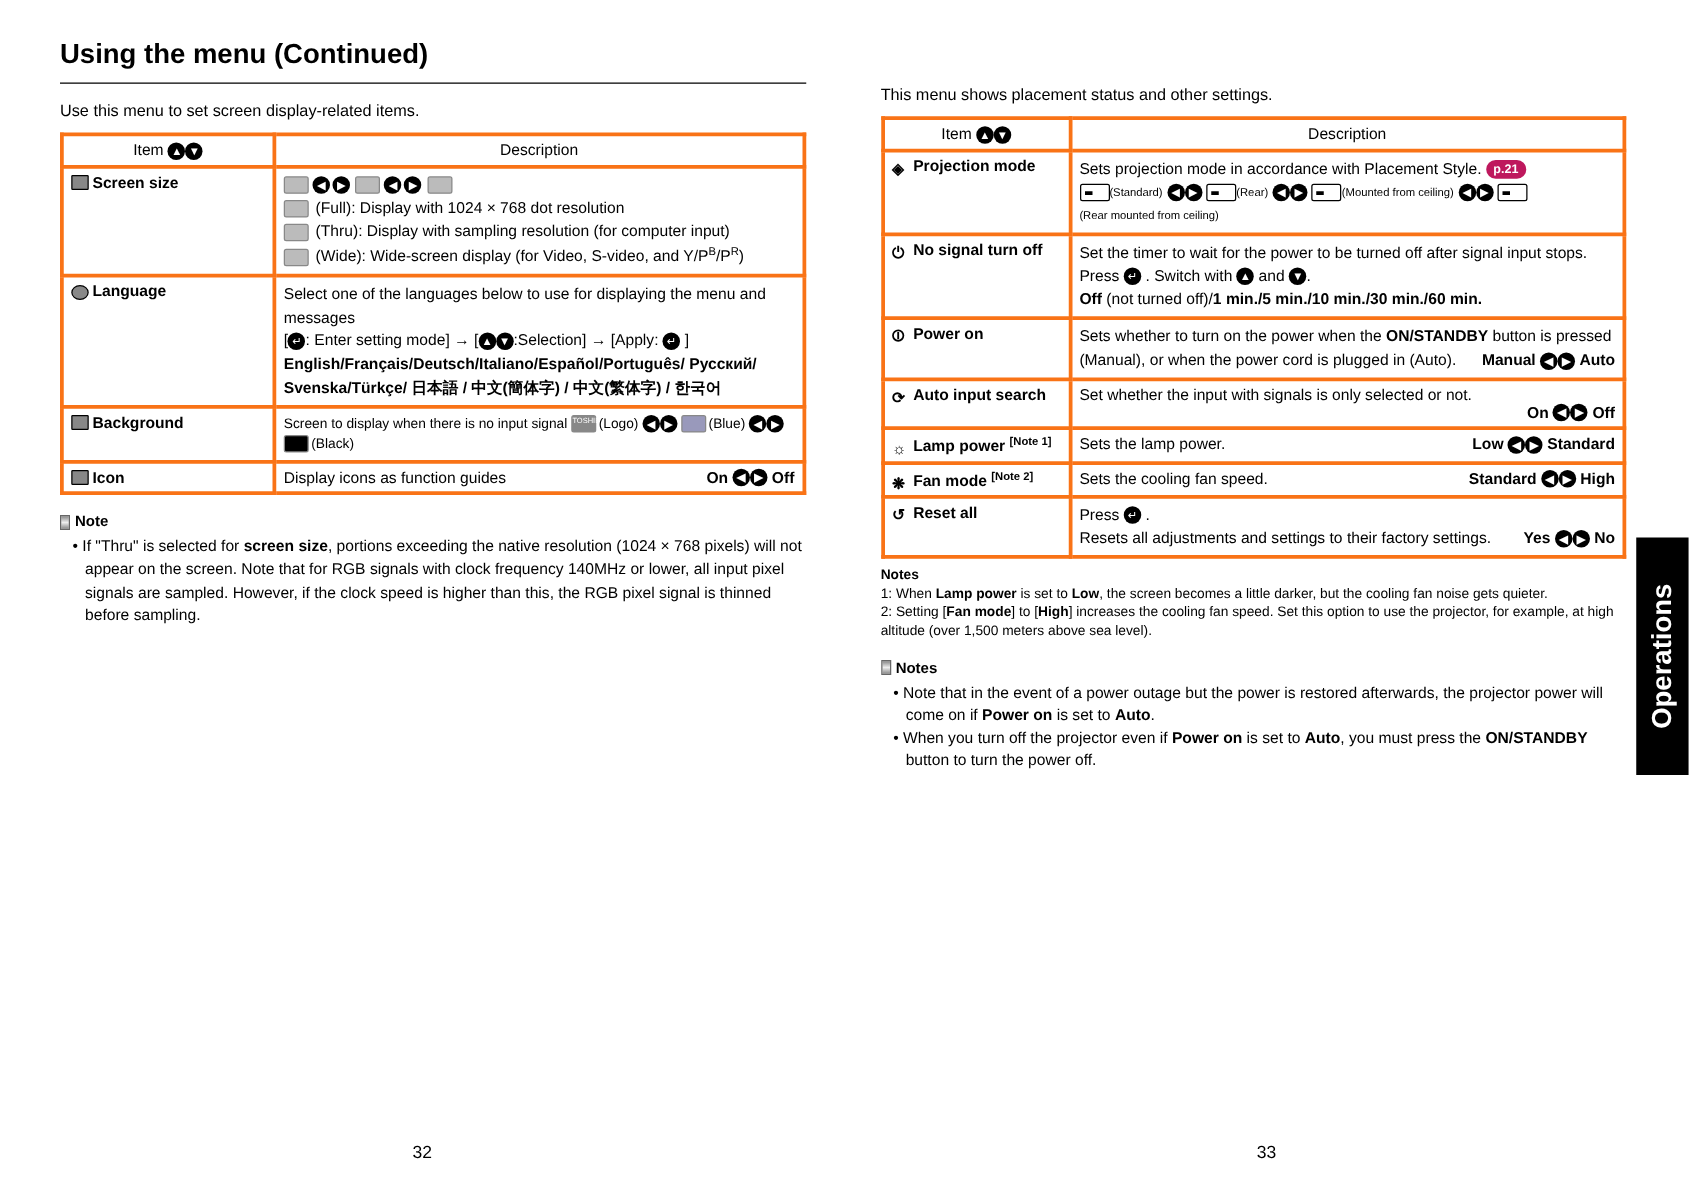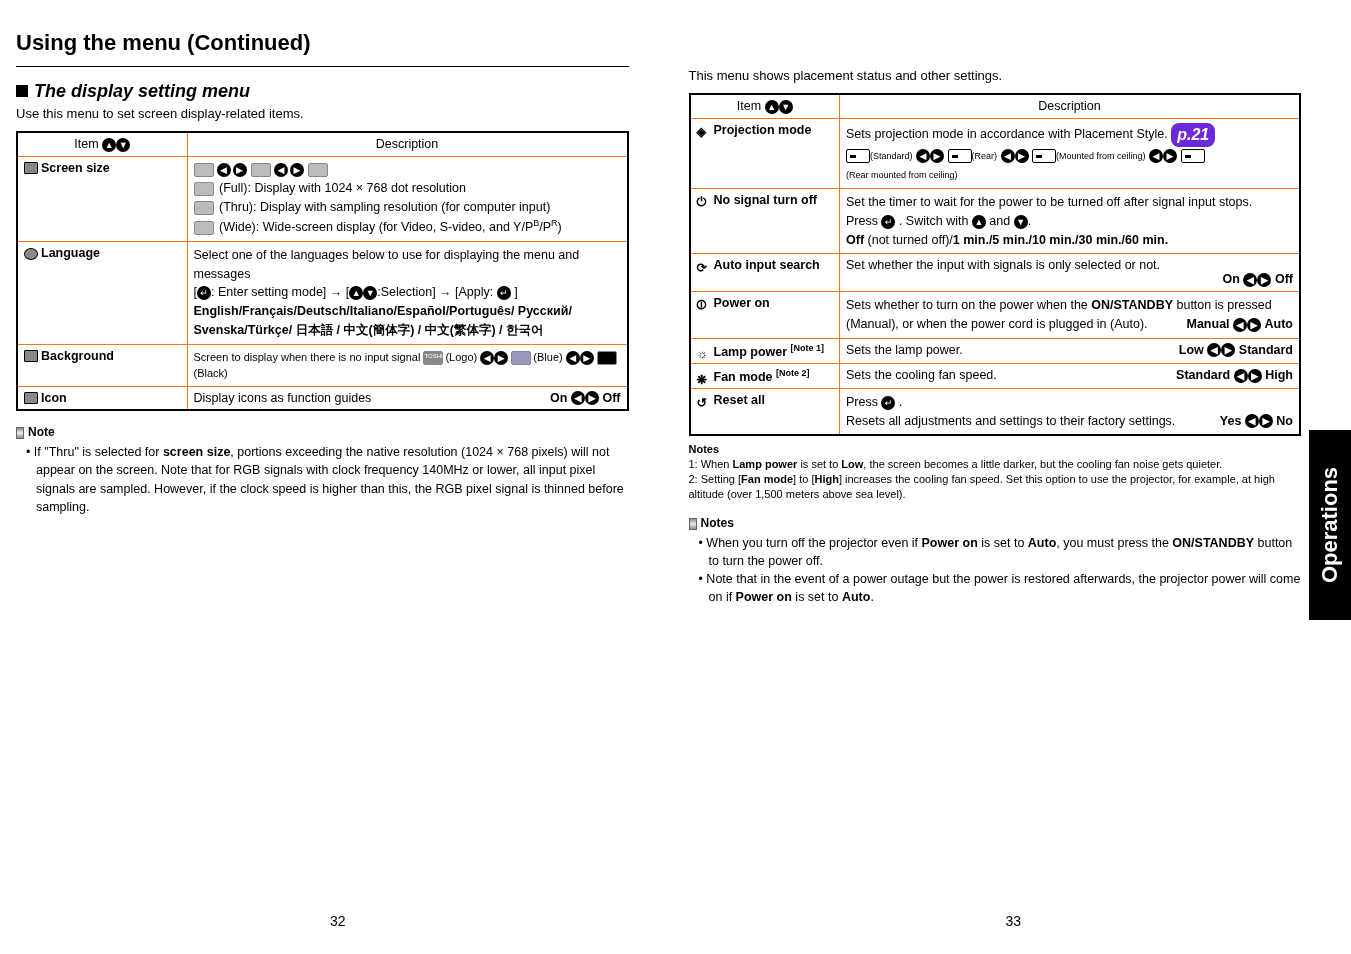--- a/index.html
+++ b/index.html
@@ -1,35 +1,35 @@
 <!DOCTYPE html>
 <html><head>
 <meta charset="utf-8">
 <style>
   * { margin: 0; padding: 0; box-sizing: border-box; }
   body { font-family: Arial, Helvetica, sans-serif; font-size: 12px; background: #fff; color: #000; width: 1351px; height: 954px; position: relative; }
-  .page { display: flex; padding: 30px 50px 20px 16px; gap: 60px; }
+  .page { display: flex; padding: 30px 50px 20px 48px; gap: 60px; }
   .col { flex: 1; }
   .heading { font-size: 22px; font-weight: bold; margin-bottom: 10px; }
   .section-title { font-size: 18px; font-weight: bold; font-style: italic; margin-bottom: 4px; }
   .section-title .sq { display: inline-block; width: 12px; height: 12px; background: #000; margin-right: 6px; vertical-align: baseline; }
   .intro { font-size: 13px; margin-bottom: 10px; }
   table { border-collapse: collapse; width: 100%; }
   table.outer { border: 2px solid #000; }
-  th, td { border: 1px solid #f97316; padding: 4px 6px; vertical-align: top; font-size: 12.5px; text-align: left; }
+  th, td { border: 3px solid #f97316; padding: 4px 6px; vertical-align: top; font-size: 12.5px; text-align: left; }
   th { font-weight: normal; text-align: center; }
   th.item { width: 170px; }
   td.item-cell { font-weight: bold; }
   .item-icon { display: inline-block; width: 14px; height: 12px; border: 1px solid #000; margin-right: 3px; vertical-align: middle; background: #888; border-radius: 1px; }
   .circle-btn { display: inline-block; width: 14px; height: 14px; border-radius: 50%; background: #000; color: #fff; text-align: center; line-height: 14px; font-size: 9px; vertical-align: middle; }
   .mini-screen { display: inline-block; width: 20px; height: 14px; border: 1px solid #888; background: #bbb; border-radius: 2px; vertical-align: middle; margin-right: 2px; }
   .note-head { font-weight: bold; margin-top: 14px; margin-bottom: 4px; }
   .note-head .bar { display: inline-block; width: 8px; height: 12px; background: linear-gradient(#888,#eee,#888); margin-right: 4px; vertical-align: middle; border: 1px solid #666; }
   .bullet-note { font-size: 12.5px; line-height: 1.45; margin-left: 10px; text-indent: -10px; padding-left: 10px; }
-  .pill { display: inline-block; background: #6d28d9; color: #fff; border-radius: 8px; padding: 0 6px; font-size: 16px; font-weight: bold; vertical-align: middle; font-style: italic; }
+  .pill { display: inline-block; background: #be185d; color: #fff; border-radius: 8px; padding: 0 6px; font-size: 10px; font-weight: bold; vertical-align: middle; }
   .right-tab { position: absolute; right: 0; top: 430px; width: 42px; height: 190px; background: #000; color: #fff; display: flex; align-items: center; justify-content: center; }
   .right-tab span { transform: rotate(-90deg); font-size: 22px; font-weight: bold; white-space: nowrap; }
   .footer { position: absolute; bottom: 25px; width: 100%; display: flex; justify-content: space-around; font-size: 14px; }
   .sup { font-size: 9px; vertical-align: super; }
   .row-right { float: right; font-weight: bold; }
   .desc-line { line-height: 1.5; }
   .icon-row span.circle-btn { margin: 0 1px; }
   .proj-icon { display: inline-block; width: 24px; height: 14px; border: 1px solid #000; border-radius: 2px; vertical-align: middle; position: relative; background: #fff; }
   .proj-icon::after { content: ""; position: absolute; width: 6px; height: 3px; background: #000; top: 5px; left: 3px; }
   .tiny { font-size: 9px; line-height: 1; display: inline-block; vertical-align: middle; }
@@ -37,21 +37,20 @@
   .notes-small b { font-weight: bold; }
 </style>
 </head>
 <body>
 
 <div class="page">
 
   <div class="col">
     <div class="heading">Using the menu (Continued)</div>
     <hr style="border:none;border-top:1px solid #000;margin:4px 0 14px 0">
-    <div class="section-title"><span class="sq"></span><span>The display setting menu</span></div>
     <div class="intro">Use this menu to set screen display-related items.</div>
 
     <table class="outer">
       <tbody>
           <tr>
         <th class="item"><span>Item</span> <span class="circle-btn">▲</span><span class="circle-btn">▼</span></th>
         <th>Description</th>
       </tr>
       <tr>
         <td class="item-cell"><span class="item-icon"></span><span>Screen size</span></td>
@@ -117,29 +116,29 @@
       </tr>
       <tr>
         <td class="item-cell"><span class="item-icon" style="background:none;border:none">⏻</span><span>No signal turn off</span></td>
         <td class="desc-line">
           <span>Set the timer to wait for the power to be turned off after signal input stops.</span><br>
           <span>Press </span><span class="circle-btn">↵</span><span> . Switch with </span><span class="circle-btn">▲</span><span> and </span><span class="circle-btn">▼</span><span>.</span><br>
           <b><span>Off</span></b><span> (not turned off)/</span><b><span>1 min./5 min./10 min./30 min./60 min.</span></b>
         </td>
       </tr>
       <tr>
+        <td class="item-cell"><span class="item-icon" style="background:none;border:none">⏼</span><span>Power on</span></td>
+        <td class="desc-line"><span>Sets whether to turn on the power when the </span><b>ON/STANDBY</b><span> button is pressed (Manual), or when the power cord is plugged in (Auto).</span>
+          <span class="row-right" style="margin-left:8px"><b>Manual</b> <span class="circle-btn">◀</span><span class="circle-btn">▶</span> <b>Auto</b></span>
+        </td>
+      </tr>
+      <tr>
         <td class="item-cell"><span class="item-icon" style="background:none;border:none">⟳</span><span>Auto input search</span></td>
         <td><span>Set whether the input with signals is only selected or not.</span><br>
           <span class="row-right"><b>On</b> <span class="circle-btn">◀</span><span class="circle-btn">▶</span> <b>Off</b></span>
-        </td>
-      </tr>
-      <tr>
-        <td class="item-cell"><span class="item-icon" style="background:none;border:none">⏼</span><span>Power on</span></td>
-        <td class="desc-line"><span>Sets whether to turn on the power when the </span><b>ON/STANDBY</b><span> button is pressed (Manual), or when the power cord is plugged in (Auto).</span>
-          <span class="row-right" style="margin-left:8px"><b>Manual</b> <span class="circle-btn">◀</span><span class="circle-btn">▶</span> <b>Auto</b></span>
         </td>
       </tr>
       <tr>
         <td class="item-cell"><span class="item-icon" style="background:none;border:none">☼</span><span>Lamp power</span> <span class="sup">[Note 1]</span></td>
         <td><span>Sets the lamp power.</span>
           <span class="row-right"><b>Low</b> <span class="circle-btn">◀</span><span class="circle-btn">▶</span> <b>Standard</b></span>
         </td>
       </tr>
       <tr>
         <td class="item-cell"><span class="item-icon" style="background:none;border:none">❋</span><span>Fan mode</span> <span class="sup">[Note 2]</span></td>
@@ -157,22 +156,22 @@
     </tbody>
       </table>
 
     <div class="notes-small">
       <b>Notes</b><br>
       <span>1: When </span><b>Lamp power</b><span> is set to </span><b>Low</b><span>, the screen becomes a little darker, but the cooling fan noise gets quieter.</span><br>
       <span>2: Setting [</span><b>Fan mode</b><span>] to [</span><b>High</b><span>] increases the cooling fan speed.  Set this option to use the projector, for example, at high altitude (over 1,500 meters above sea level).</span>
     </div>
 
     <div class="note-head"><span class="bar"></span><span>Notes</span></div>
+    <div class="bullet-note">• <span>Note that in the event of a power outage but the power is restored afterwards, the projector power will come on if </span><b>Power on</b><span> is set to </span><b>Auto</b><span>.</span></div>
     <div class="bullet-note">• <span>When you turn off the projector even if </span><b>Power on</b><span> is set to </span><b>Auto</b><span>, you must press the </span><b>ON/STANDBY</b><span> button to turn the power off.</span></div>
-    <div class="bullet-note">• <span>Note that in the event of a power outage but the power is restored afterwards, the projector power will come on if </span><b>Power on</b><span> is set to </span><b>Auto</b><span>.</span></div>
   </div>
 </div>
 
 <div class="right-tab">
     <span>Operations</span>
   </div>
 
 <div class="footer">
   <span>32</span>
   <span>33</span>

